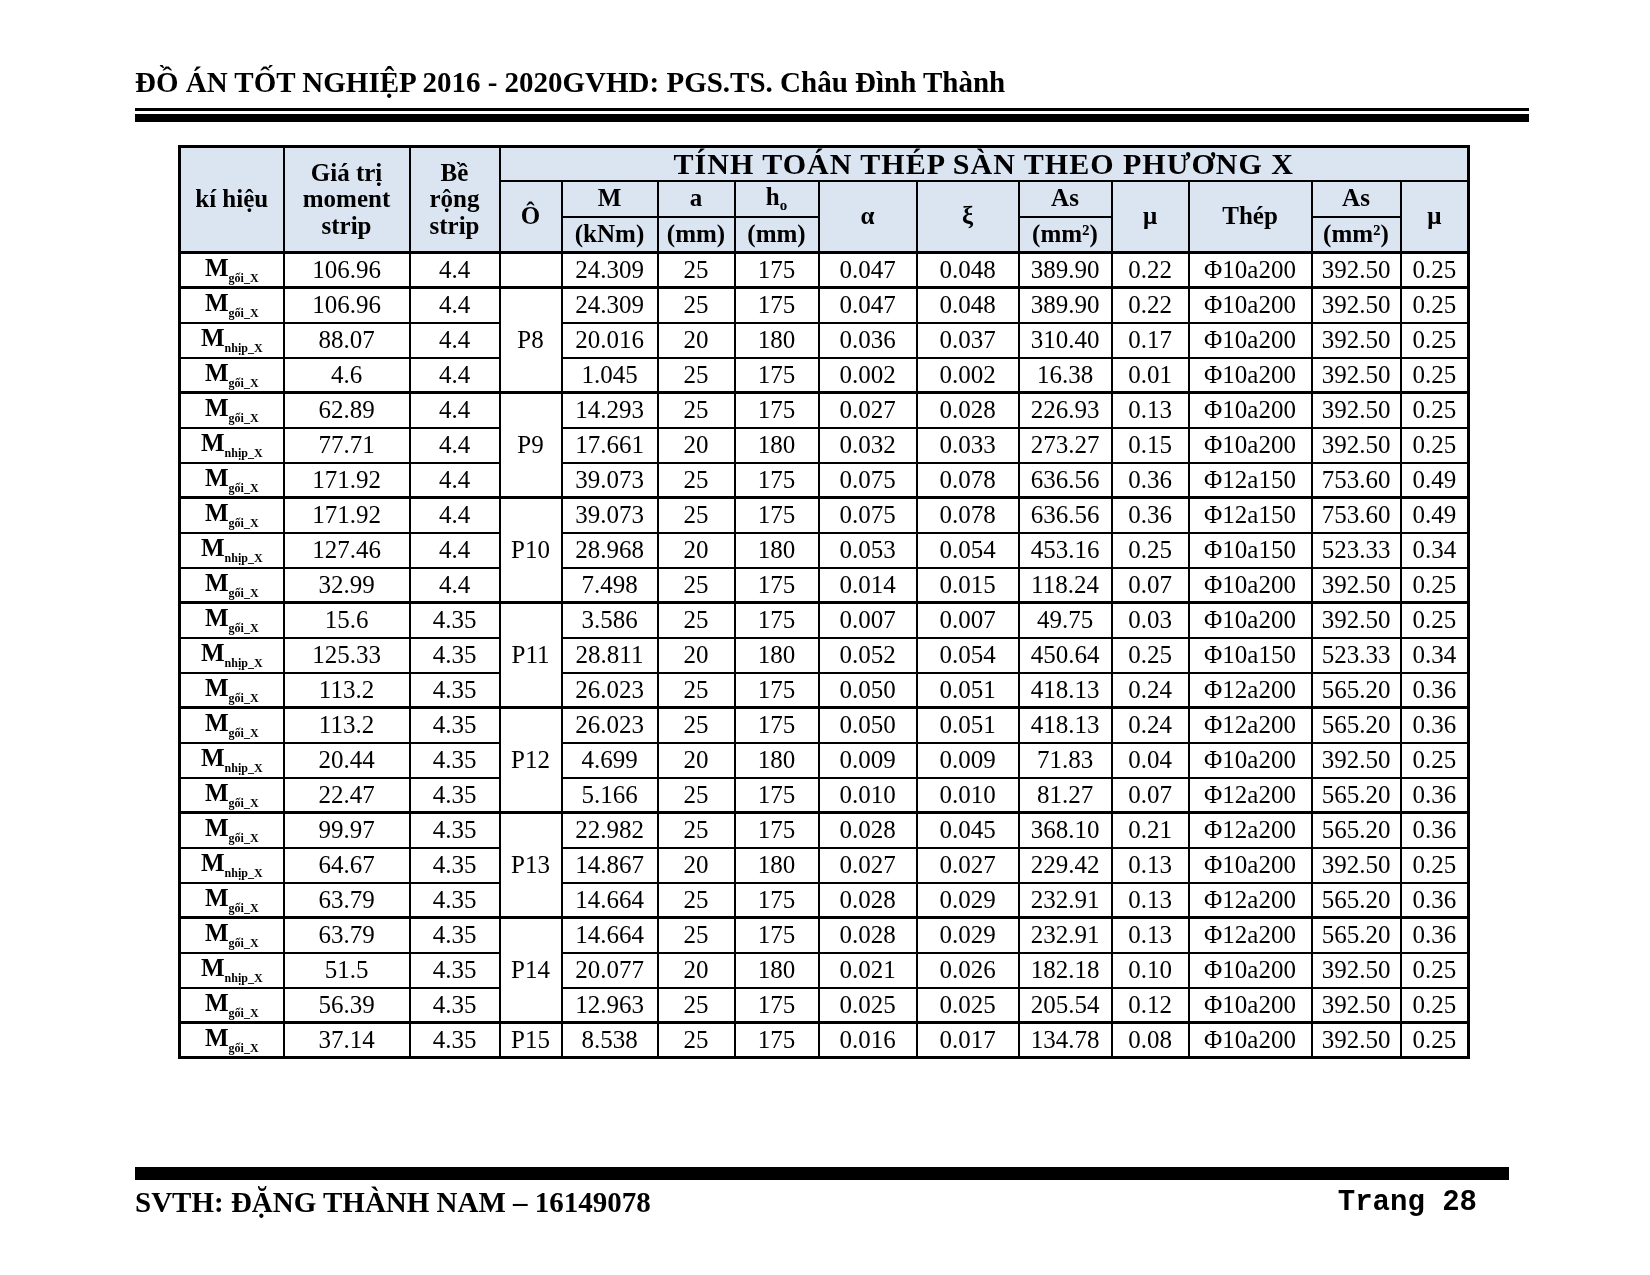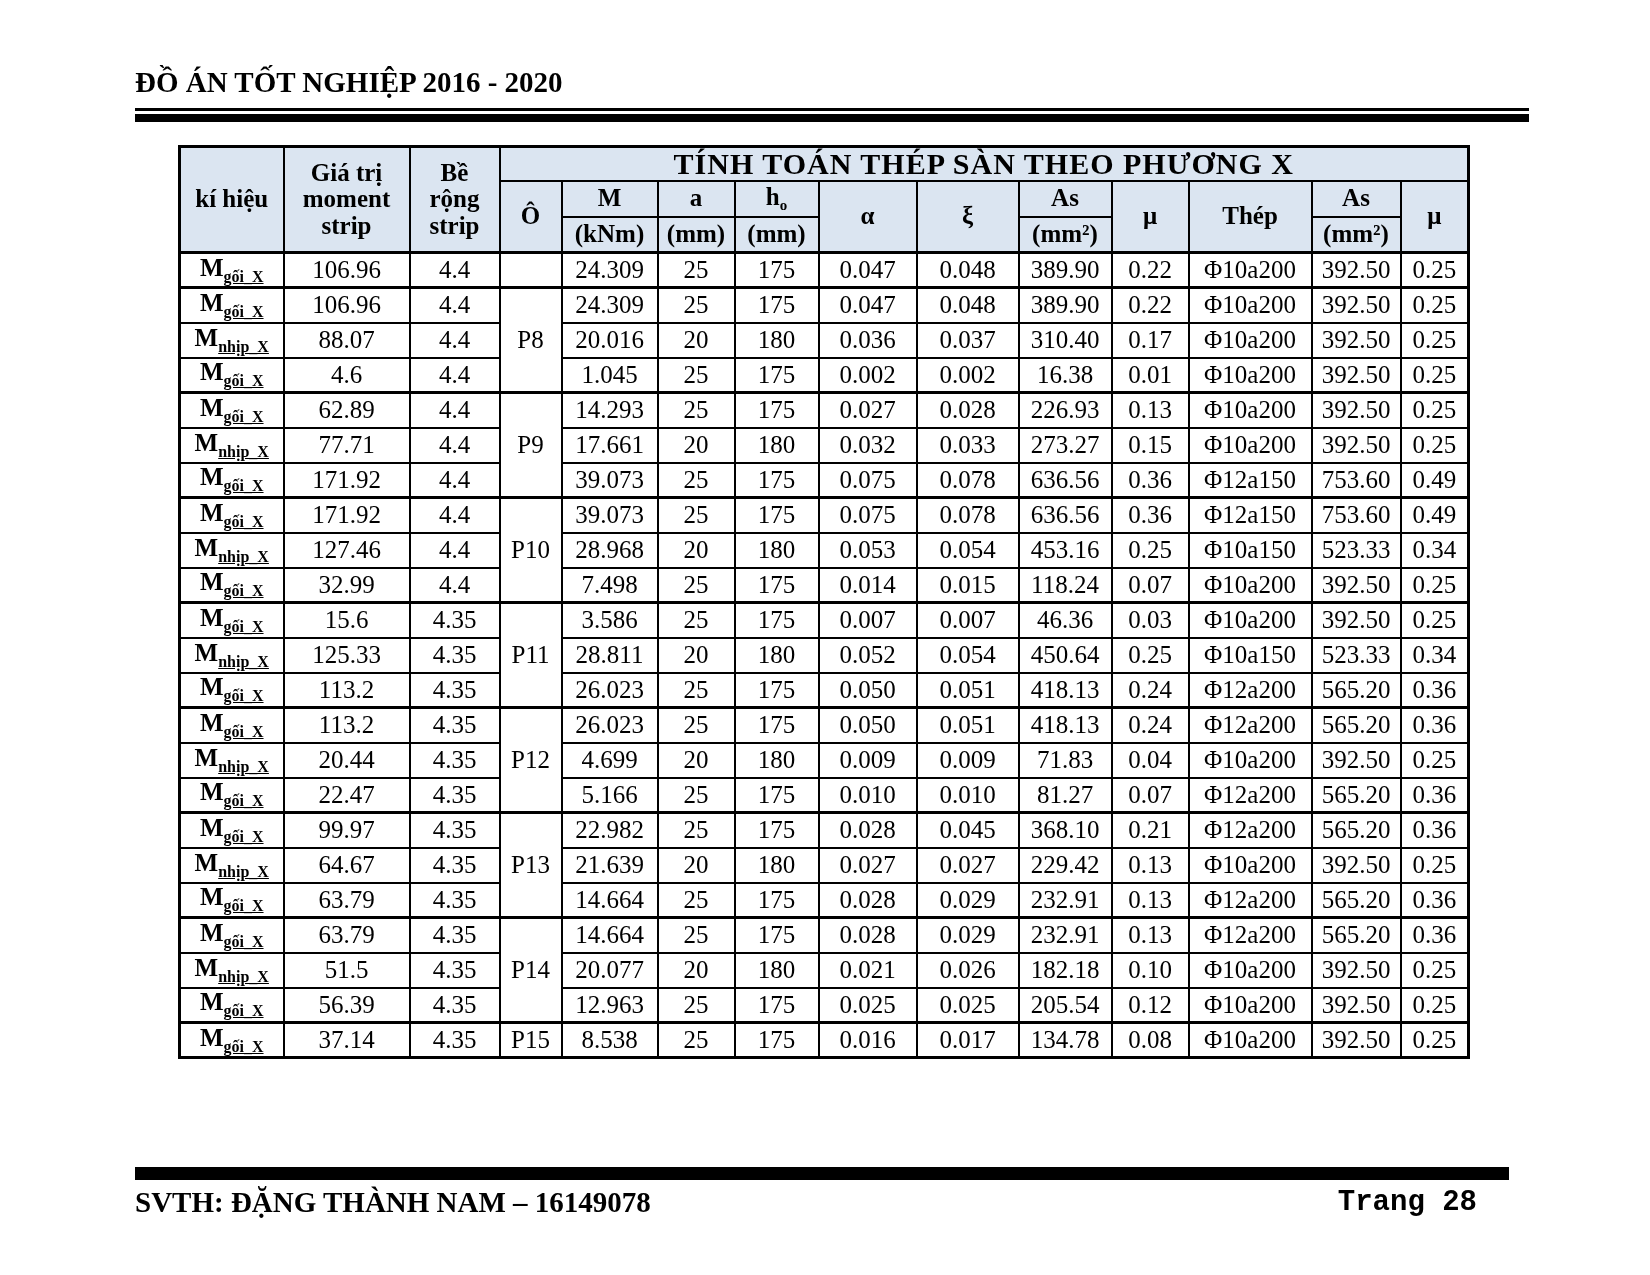--- a/index.html
+++ b/index.html
@@ -21,37 +21,38 @@
   table{border-collapse:collapse;table-layout:fixed;width:1289px;border:3px solid #000;}
   th,td{border:2px solid #000;text-align:center;vertical-align:middle;padding:0 2px;line-height:1.05;overflow:hidden;}
   thead th{background:#dbe5f1;font-weight:bold;font-size:25px;}
   thead th.title-cell{font-size:30px;letter-spacing:1px;}
   thead tr.h-title{height:34px;}
   thead tr.h-sub1{height:36px;}
   thead tr.h-sub2{height:36px;}
   tbody tr{height:35px;}
   tbody td{font-size:25px;font-weight:normal;}
   td.ki{font-weight:bold;}
-  .sub{font-size:16px;vertical-align:-6px;text-decoration:underline;}
+  .sub{font-size:12px;vertical-align:-6px;}
   .subh{font-size:15px;vertical-align:-5px;}
   tr.group-start td{border-top:3px solid #000;}
 
   .rule-bottom{position:absolute;left:135px;top:1167px;width:1374px;height:13px;background:#000;}
   .footer-text{
     position:absolute;left:135px;top:1186px;width:1394px;
     display:flex;justify-content:space-between;align-items:flex-start;
     font-weight:bold;font-size:29px;white-space:nowrap;
   }
   .footer-text .right{padding-right:52px;font-family:Liberation Mono, monospace;}
 </style>
 </head>
 <body>
 
 <div class="top-header">
   <span>ĐỒ ÁN TỐT NGHIỆP 2016 - 2020</span>
+  <span>GVHD: PGS.TS. Châu Đình Thành</span>
 </div>
 <div class="rule-top">
   <div class="thin"></div>
   <div class="gap"></div>
   <div class="thick"></div>
 </div>
 
 <div class="table-wrap">
   <table>
     <colgroup>
@@ -256,21 +257,21 @@
         <tr class="group-start">
           <td class="ki"><span>M</span><span class="sub">gối_X</span></td>
           <td>15.6</td>
           <td>4.35</td>
           <td rowspan="3">P11</td>
           <td>3.586</td>
           <td>25</td>
           <td>175</td>
           <td>0.007</td>
           <td>0.007</td>
-          <td>46.36</td>
+          <td>49.75</td>
           <td>0.03</td>
           <td>Φ10a200</td>
           <td>392.50</td>
           <td>0.25</td>
         </tr>
         <tr>
           <td class="ki"><span>M</span><span class="sub">nhịp_X</span></td>
           <td>125.33</td>
           <td>4.35</td>
           <td>28.811</td>
@@ -358,21 +359,21 @@
           <td>368.10</td>
           <td>0.21</td>
           <td>Φ12a200</td>
           <td>565.20</td>
           <td>0.36</td>
         </tr>
         <tr>
           <td class="ki"><span>M</span><span class="sub">nhịp_X</span></td>
           <td>64.67</td>
           <td>4.35</td>
-          <td>21.639</td>
+          <td>14.867</td>
           <td>20</td>
           <td>180</td>
           <td>0.027</td>
           <td>0.027</td>
           <td>229.42</td>
           <td>0.13</td>
           <td>Φ10a200</td>
           <td>392.50</td>
           <td>0.25</td>
         </tr>

